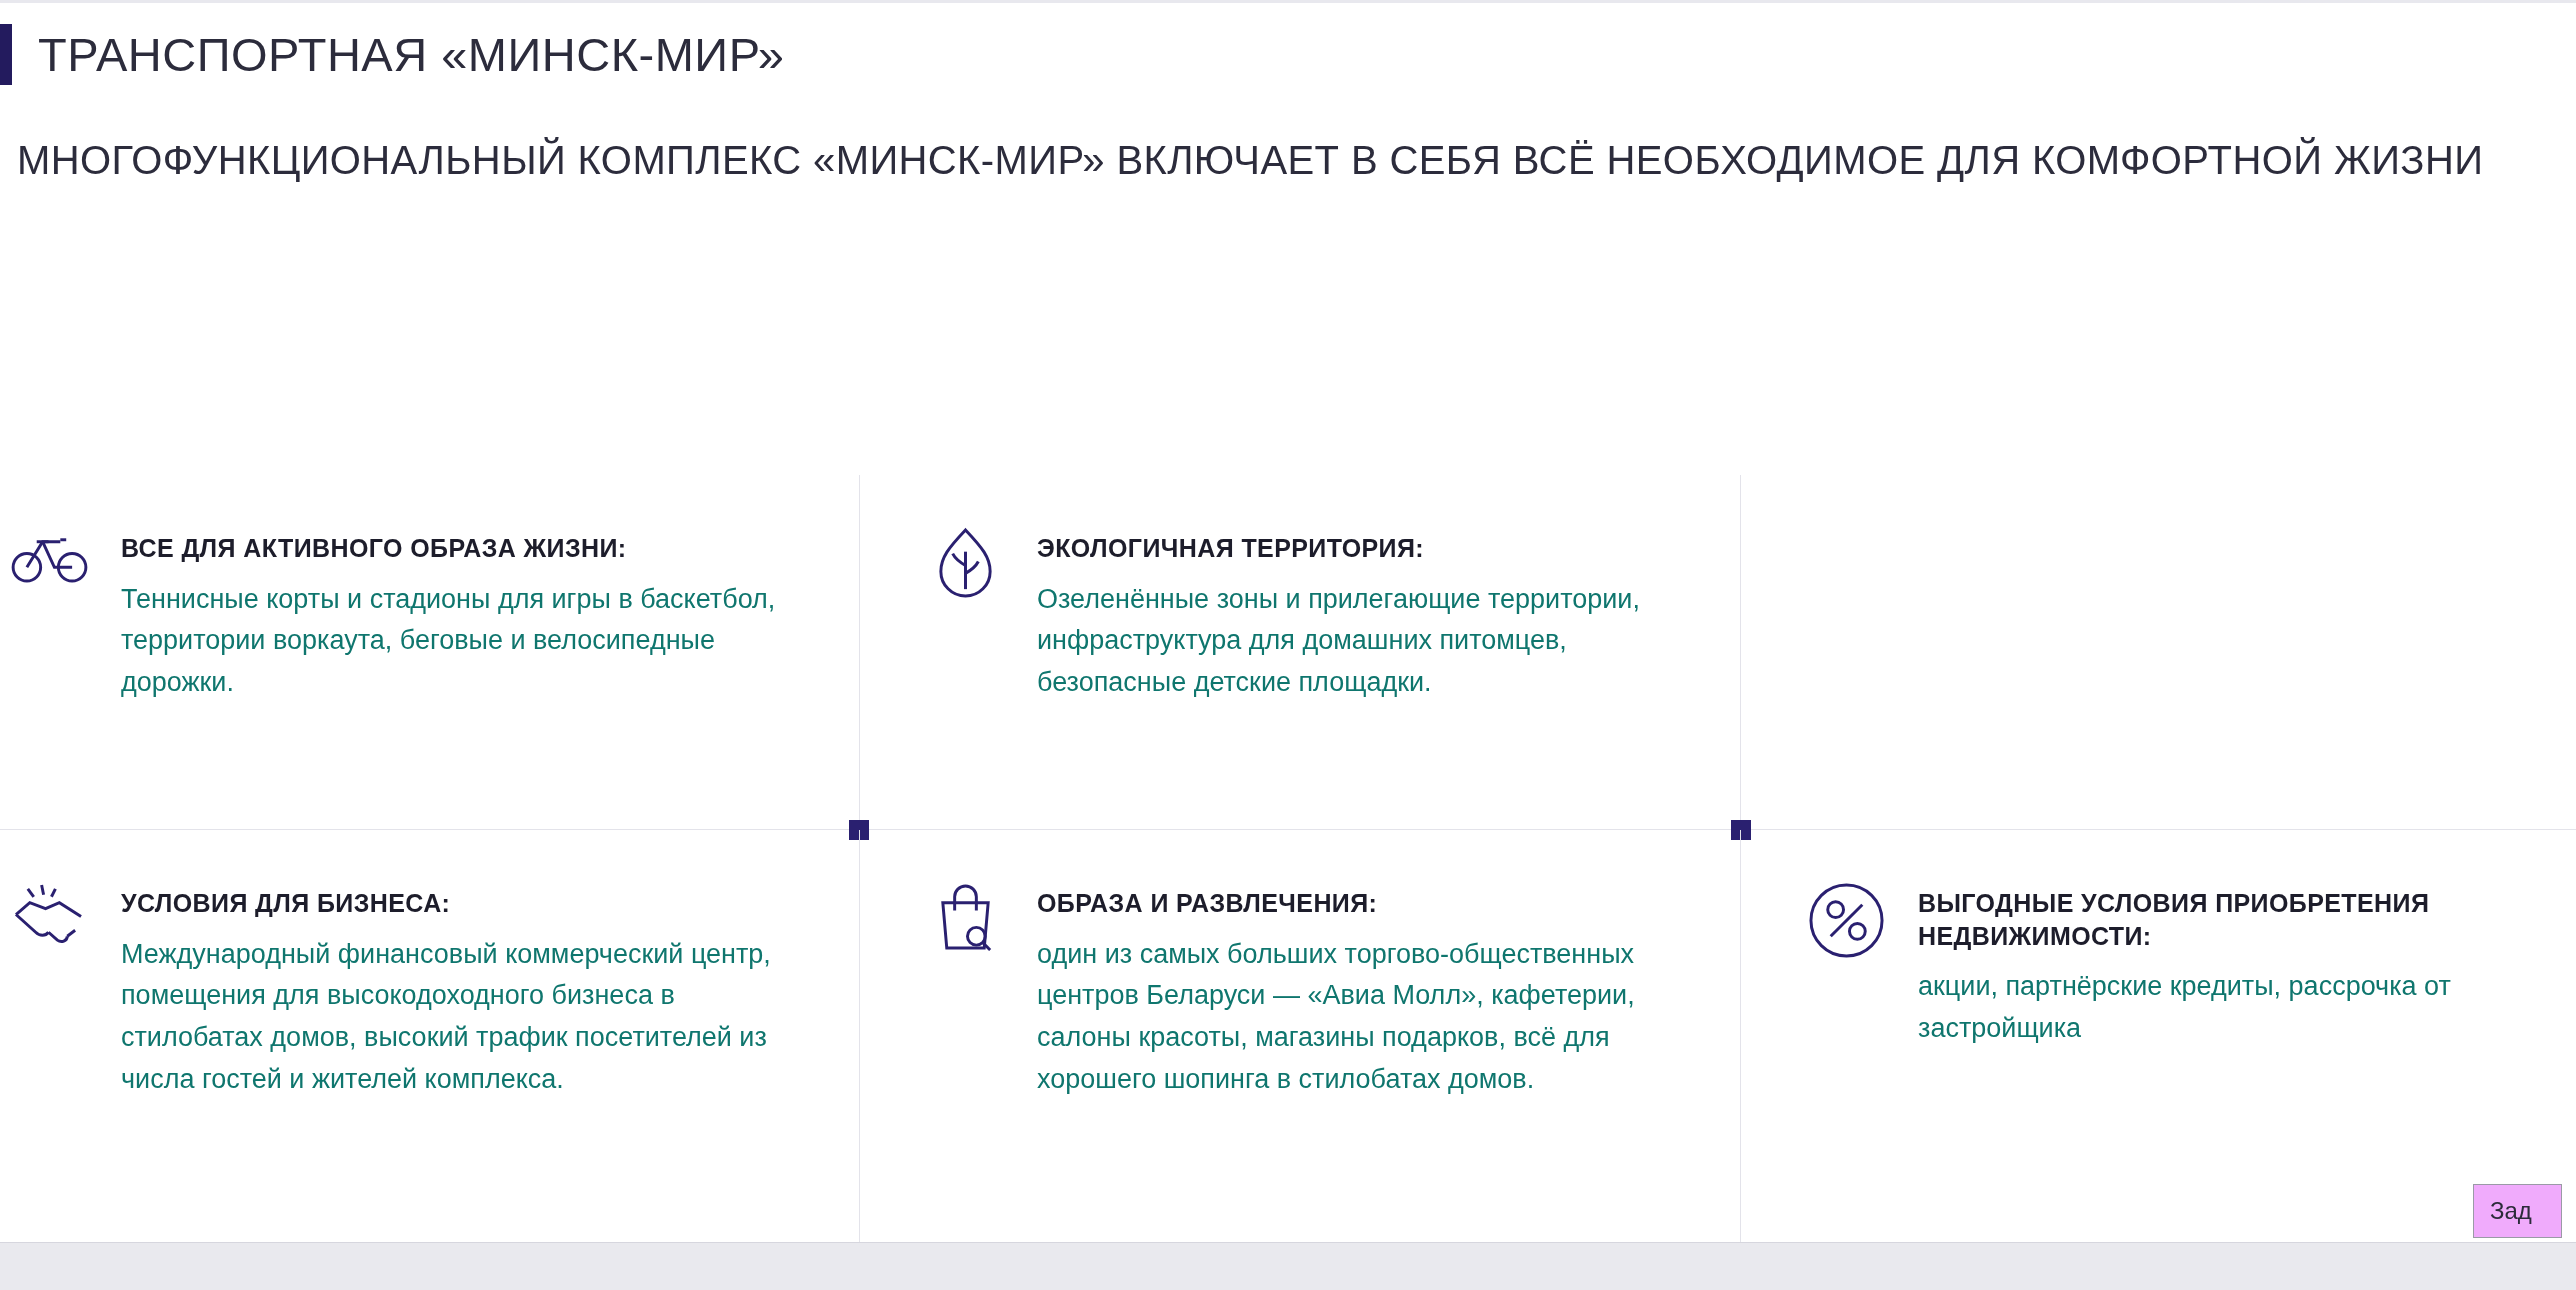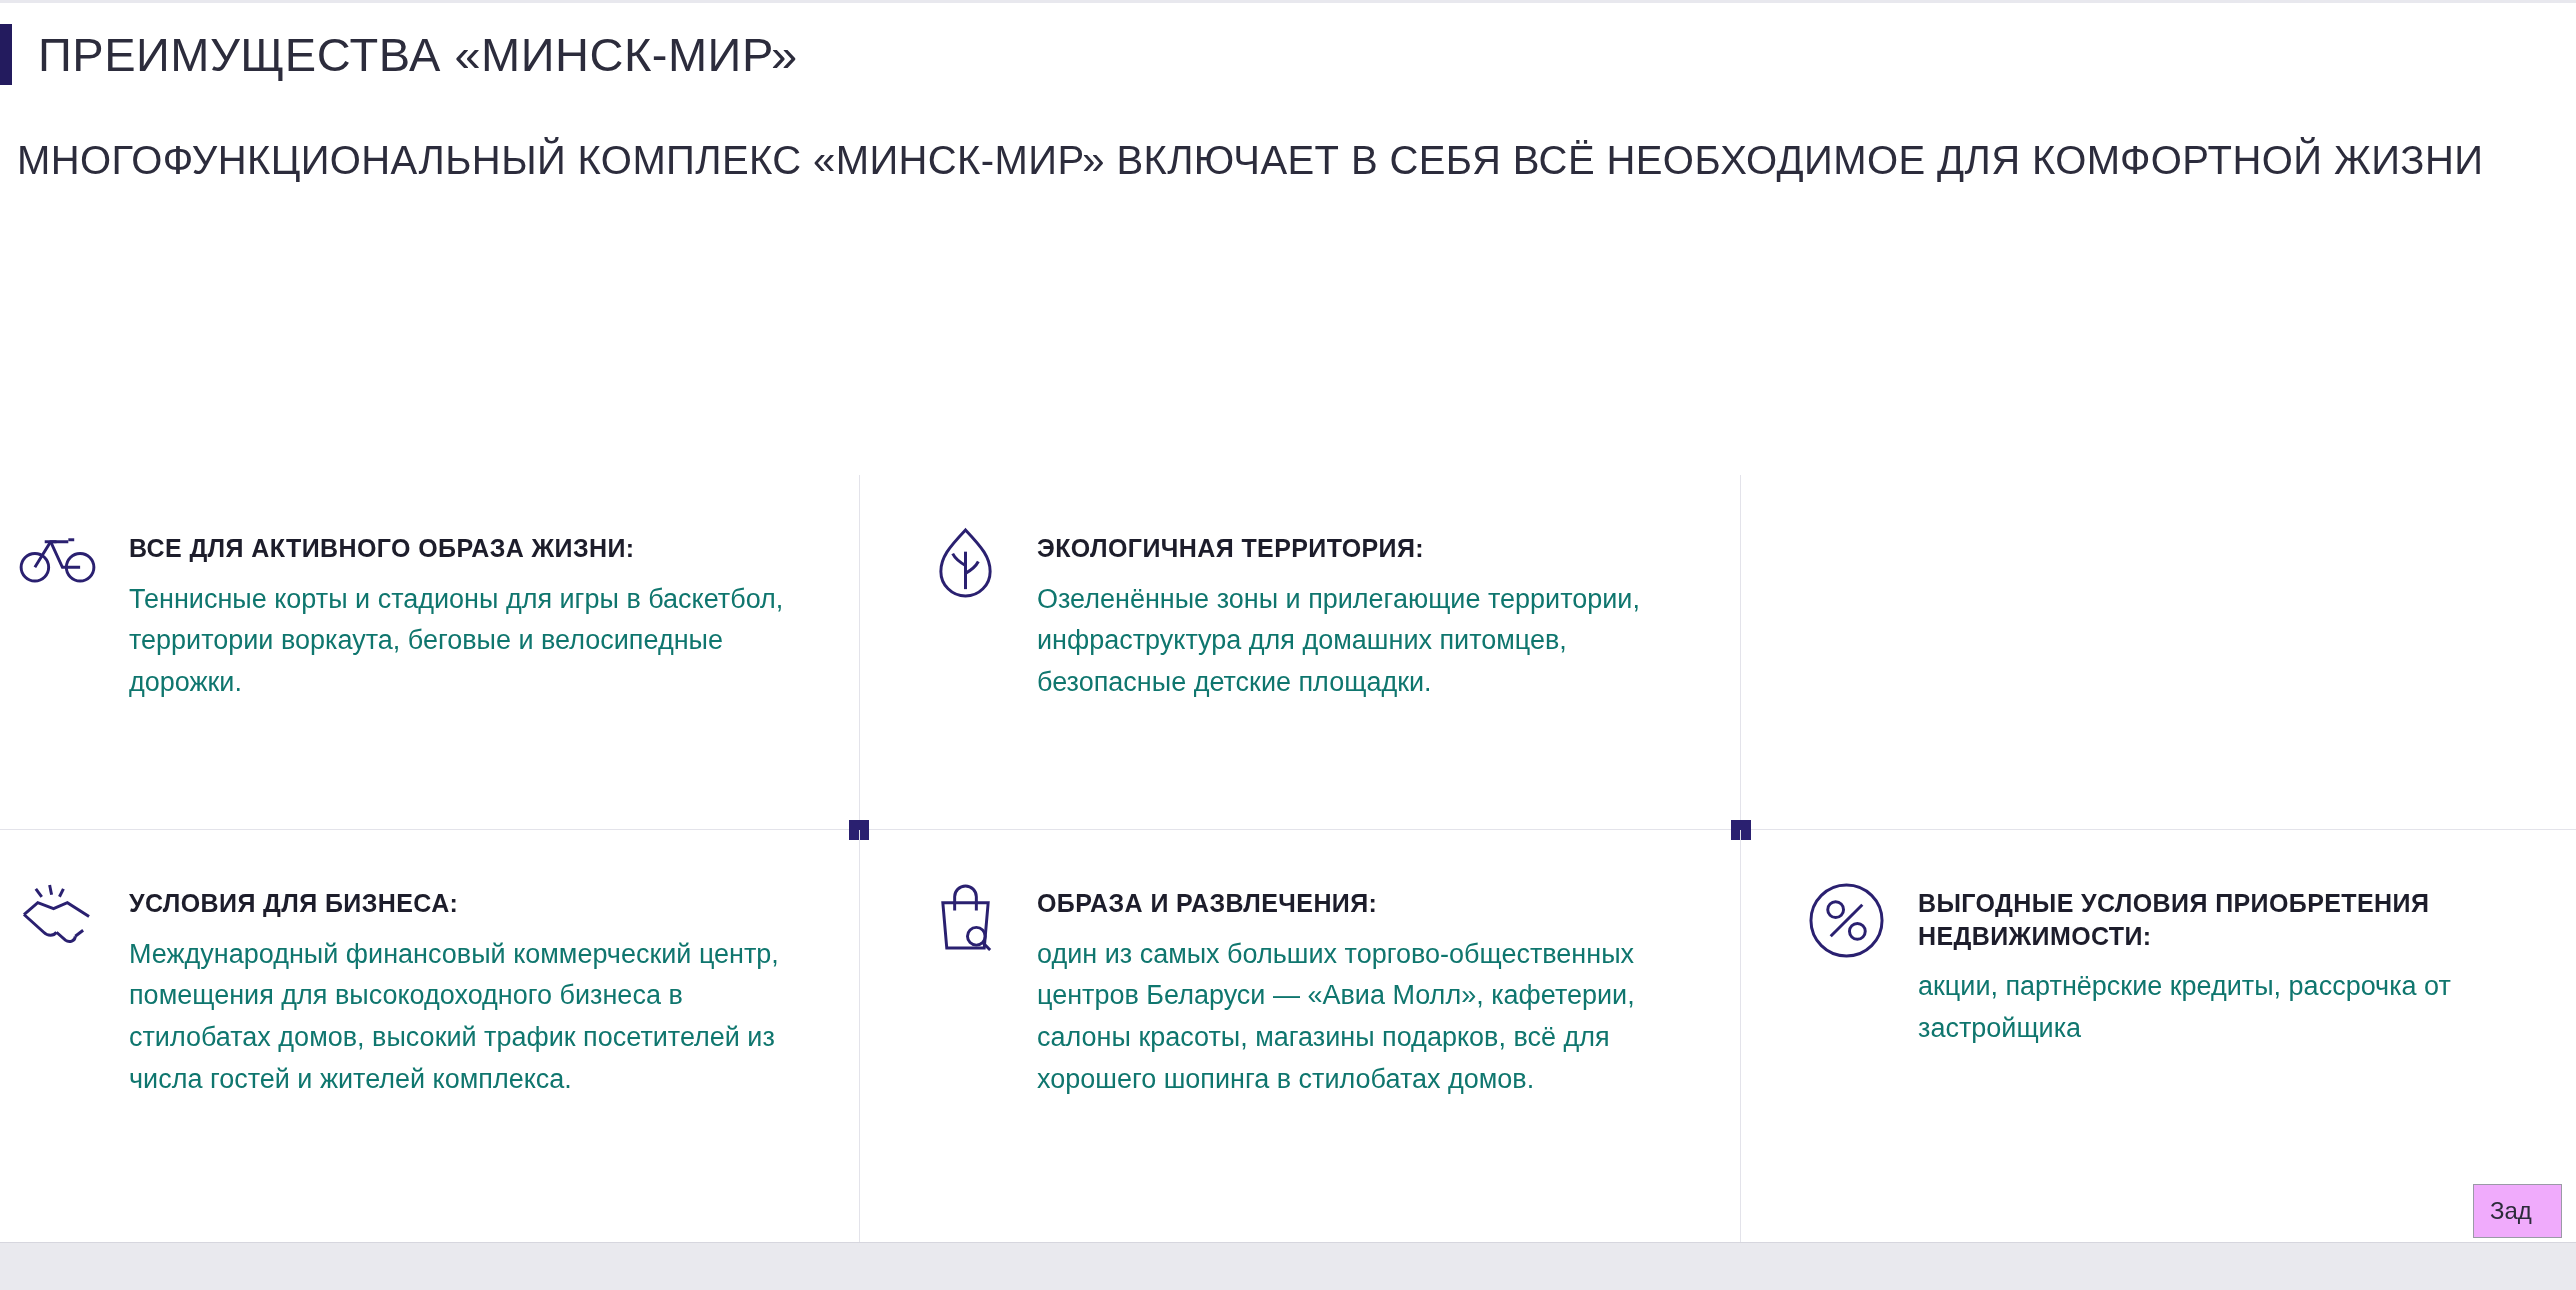--- a/index.html
+++ b/index.html
@@ -74,21 +74,21 @@
     position: relative;
   }
   .row-1 { height: 354px; }
   .cell {
     position: relative;
     box-sizing: border-box;
     padding: 57px 59px 0 0;
     display: flex;
     gap: 26px;
   }
-  .cell.c1 { width: 859px; padding-left: 12px; }
+  .cell.c1 { width: 859px; padding-left: 4px; }
   .cell.c2 { width: 881px; padding-left: 61px; justify-content: space-between; }
   .cell.c3 { width: 836px; padding-left: 61px; }
 
   .v-divider {
     position: absolute;
     top: 0;
     width: 1px;
     background: #e3e3ea;
   }
   .h-divider {
@@ -158,21 +158,21 @@
 </head>
 <body>
 
 <div class="page">
 
   <div class="topline"></div>
 
   <div class="header">
     <div class="title-row">
       <div class="title-bar"></div>
-      <div class="title">ПРЕИМУЩЕСТВА «МИНСК-МИР»</div>
+      <div class="title">ТРАНСПОРТНАЯ «МИНСК-МИР»</div>
     </div>
     <div class="subtitle">МНОГОФУНКЦИОНАЛЬНЫЙ КОМПЛЕКС «МИНСК-МИР» ВКЛЮЧАЕТ В СЕБЯ ВСЁ НЕОБХОДИМОЕ ДЛЯ КОМФОРТНОЙ ЖИЗНИ</div>
   </div>
 
   <div class="grid">
 
     <div class="row row-1">
       <div class="v-divider" style="left:859px; height:354px;"></div>
       <div class="v-divider" style="left:1740px; height:354px;"></div>
 

